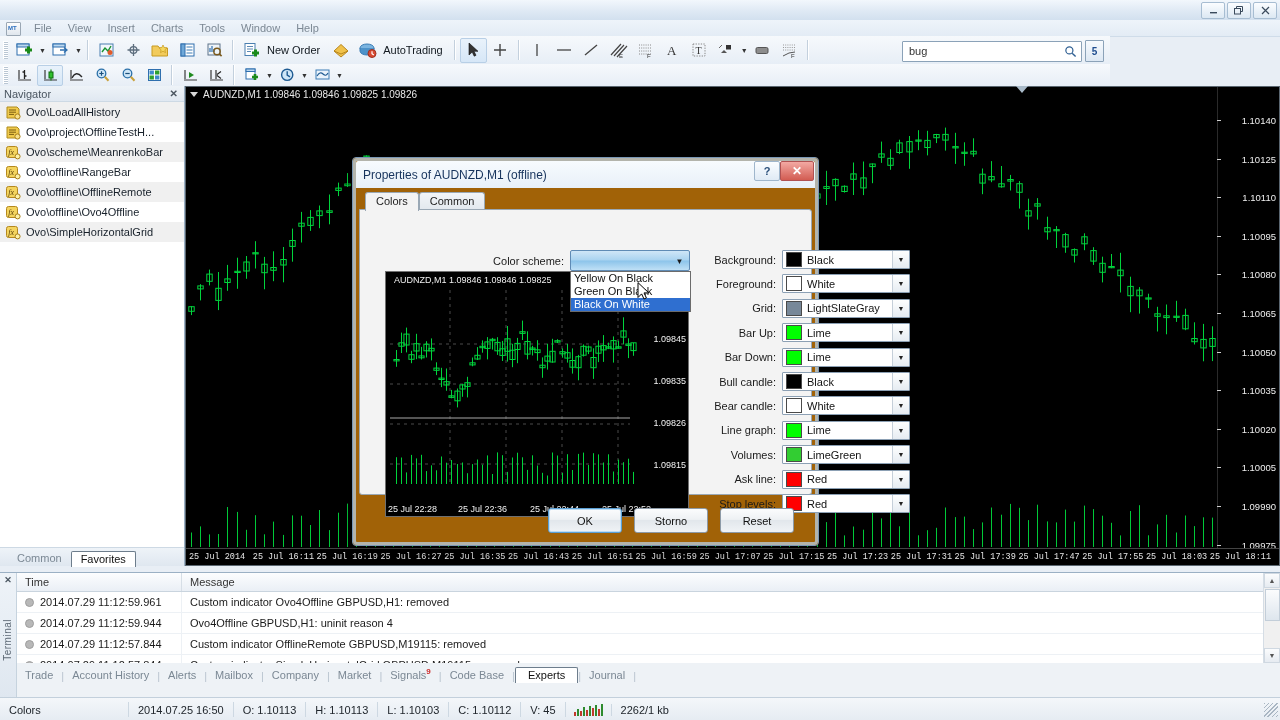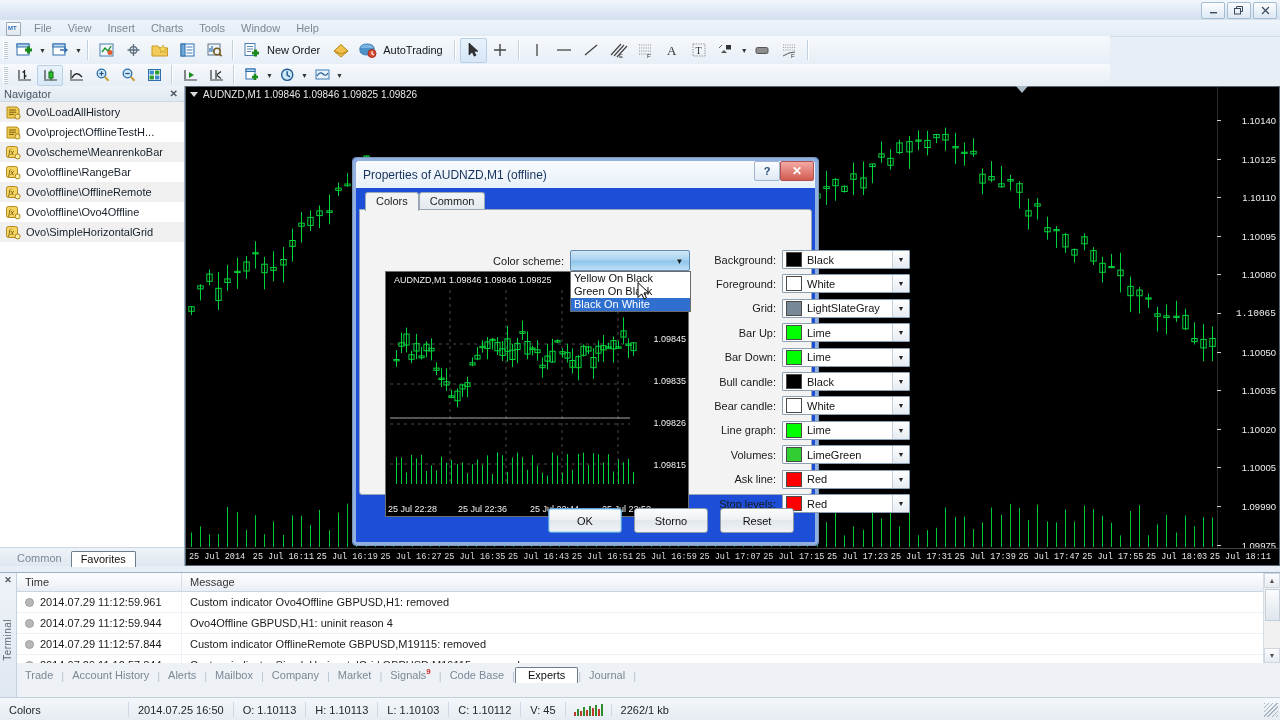--- a/index.html
+++ b/index.html
@@ -233,21 +233,21 @@
   .sb-grip{
     margin-left:auto;width:14px;height:14px;margin-right:2px;
     background:repeating-linear-gradient(135deg,#a9b6c3 0 1px,transparent 1px 3px);
   }
   .sb-bars{display:flex;align-items:flex-end;gap:1px;height:12px;padding:0 8px;}
   .sb-bars i{width:2px;display:block;}
 
   
   .dialog{
     position:absolute;left:352px;top:157px;width:467px;height:389px;
-    background:#1d4ed8;border:1px solid #7a97b5;border-radius:4px;
+    background:#a16207;border:1px solid #7a97b5;border-radius:4px;
     box-shadow:0 4px 14px rgba(0,0,0,.35);
     box-sizing:border-box;
   }
   .dlg-frame{
     position:absolute;left:0;top:0;right:0;bottom:0;
     border:3px solid rgba(185,208,228,.75);border-radius:4px;box-sizing:border-box;
     pointer-events:none;
   }
   .dlg-title{
     position:absolute;left:3px;top:3px;right:3px;height:27px;
@@ -530,20 +530,30 @@
       <svg width="20" height="17" viewBox="0 0 20 17">
         <g stroke="#999" stroke-dasharray="1,1.2">
             <path d="M4,3 h12 M4,5.5 h12 M4,8 h12"></path>
           </g>
         <path d="M4,14 q6,-4 12,-4" fill="none" stroke="#555"></path>
         <text x="12" y="16" font-size="6" fill="#333" font-family="Liberation Sans">F</text>
       </svg>
     </div>
     <div class="tbsep"></div>
 
+    <div class="searchwrap">
+      <div class="searchbox">
+        <input type="text" value="bug" style="">
+        <svg class="srch-ico" viewBox="0 0 14 14">
+          <circle cx="5.8" cy="5.8" r="3.8" fill="none" stroke="#2f5f92" stroke-width="1.3"></circle>
+          <path d="M8.8,8.8 L12.5,12.5" stroke="#2f5f92" stroke-width="1.5"></path>
+        </svg>
+      </div>
+      <div class="cnt-badge">5</div>
+    </div>
   </div>
 
   <div class="toolbar" id="toolbar2">
     <div class="grip"></div>
     <div class="tbtn">
       <svg width="17" height="16" viewBox="0 0 17 16">
         <path d="M2,13 h13 M3,3 v9" stroke="#3a3a3a" stroke-width="1.2"></path>
         <path d="M8.5,3 v9 M6.5,5 h2 M8.5,9 h2" stroke="#222" stroke-width="1.3"></path>
       </svg>
     </div>
@@ -1038,21 +1048,21 @@
         <div class="pricelbl" style="top: 28px;">1.10140</div>
         <div class="ptick" style="top: 33px;"></div>
         <div class="pricelbl" style="top: 66.6px;">1.10125</div>
         <div class="ptick" style="top: 71.6px;"></div>
         <div class="pricelbl" style="top: 105.2px;">1.10110</div>
         <div class="ptick" style="top: 110.2px;"></div>
         <div class="pricelbl" style="top: 143.8px;">1.10095</div>
         <div class="ptick" style="top: 148.8px;"></div>
         <div class="pricelbl" style="top: 182.4px;">1.10080</div>
         <div class="ptick" style="top: 187.4px;"></div>
-        <div class="pricelbl" style="top: 221px; font-family: Liberation Mono, monospace;">1.10065</div>
+        <div class="pricelbl" style="top: 221px;">1.10065</div>
         <div class="ptick" style="top: 226px;"></div>
         <div class="pricelbl" style="top: 259.6px;">1.10050</div>
         <div class="ptick" style="top: 264.6px;"></div>
         <div class="pricelbl" style="top: 298.2px;">1.10035</div>
         <div class="ptick" style="top: 303.2px;"></div>
         <div class="pricelbl" style="top: 336.8px;">1.10020</div>
         <div class="ptick" style="top: 341.8px;"></div>
         <div class="pricelbl" style="top: 375.4px;">1.10005</div>
         <div class="ptick" style="top: 380.4px;"></div>
         <div class="pricelbl" style="top: 414px;">1.09990</div>

